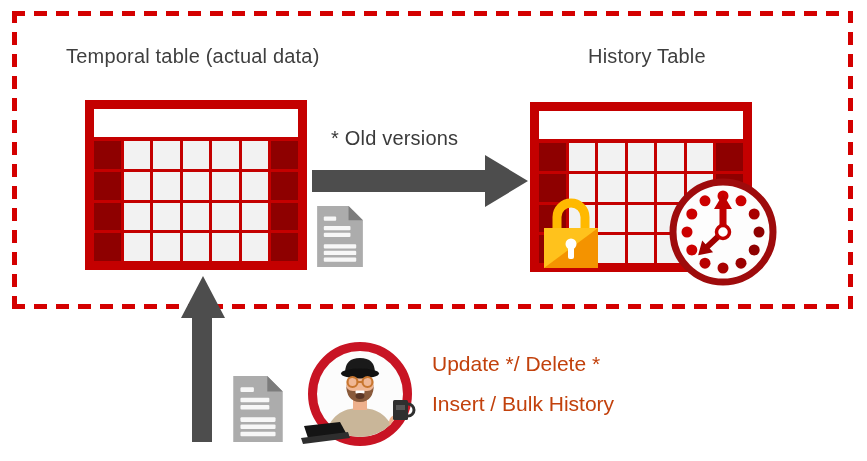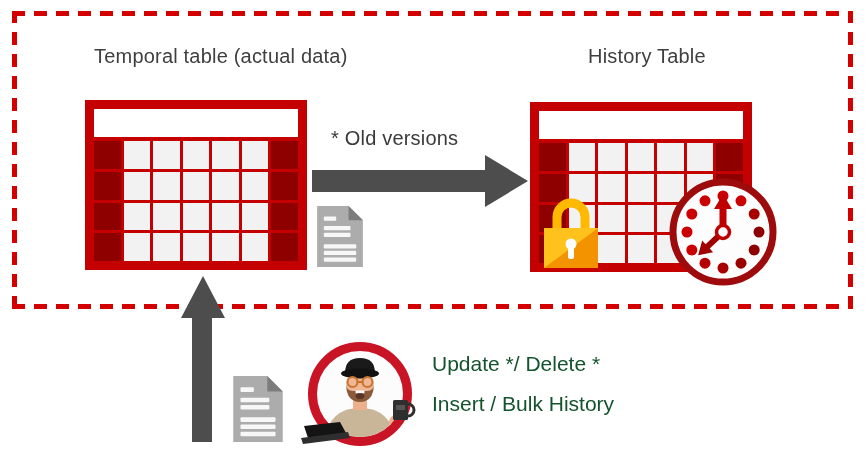--- a/index.html
+++ b/index.html
@@ -12,24 +12,24 @@
     position:absolute;left:12px;top:11px;width:841px;height:298px;
     background:
       repeating-linear-gradient(90deg,#D40000 0 13px,transparent 13px 22px) left top / 100% 5px no-repeat,
       repeating-linear-gradient(90deg,#D40000 0 13px,transparent 13px 22px) left bottom / 100% 5px no-repeat,
       repeating-linear-gradient(0deg,#D40000 0 13px,transparent 13px 22px) left top / 5px 100% no-repeat,
       repeating-linear-gradient(0deg,#D40000 0 13px,transparent 13px 22px) right top / 5px 100% no-repeat;
   }
   .title{
     position:absolute;color:#3F3F3F;font-size:20px;letter-spacing:.2px;white-space:nowrap;
   }
-  .t-temporal{left:66px;top:45px;margin-left:28px;}
+  .t-temporal{left:66px;top:45px;}
   .t-history{left:588px;top:45px;}
   .t-oldver{left:331px;top:127px;color:#3A3A3A;}
-  .ops-line{position:absolute;left:432px;color:#14532d;font-size:21px;white-space:nowrap;}
+  .ops-line{position:absolute;left:432px;color:#c2410c;font-size:21px;white-space:nowrap;}
   .ops1{top:352px;}
   .ops2{top:392px;}
 
   
   .table-icon{
     position:absolute;width:222px;height:170px;background:#C40000;
     box-sizing:border-box;padding:9px;display:flex;flex-direction:column;gap:4px;
   }
   .tbl-left{left:85px;top:100px;}
   .tbl-right{left:530px;top:102px;}

